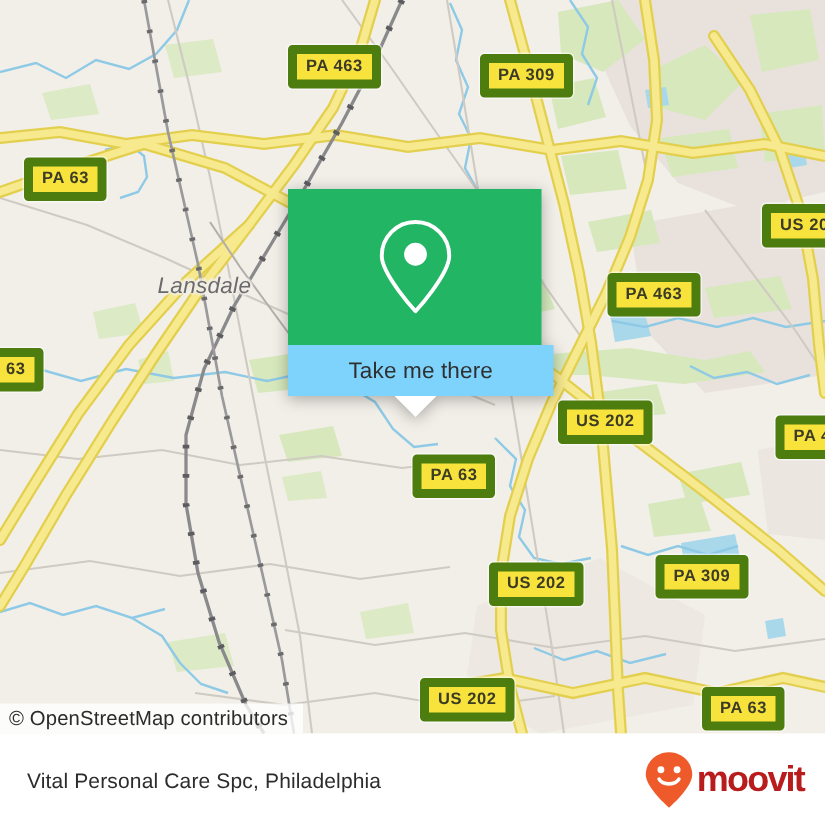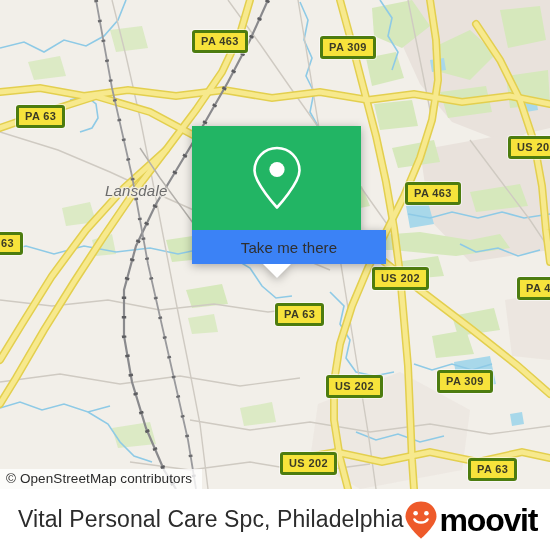--- a/index.html
+++ b/index.html
@@ -27,21 +27,21 @@
     text-shadow:
       1.5px 0 1px #f2efe9, -1.5px 0 1px #f2efe9,
       0 1.5px 1px #f2efe9, 0 -1.5px 1px #f2efe9,
       1px 1px 1px #f2efe9, -1px -1px 1px #f2efe9;
   }
 
   
   .shield {
     position:absolute;
     background:#f7e33b;
-    border:3px solid #4d7c0f;
+    border:6px solid #4d7c0f;
     border-radius:3px;
     color:#3b3b26;
     font-size:11px;
     font-weight:bold;
     letter-spacing:.4px;
     padding:2px 6px 3px 6px;
     white-space:nowrap;
     line-height:12px;
     box-shadow:0 0 0 1px rgba(255,255,255,.55);
   }
@@ -62,22 +62,22 @@
     position:absolute; left:192px; top:126px;
     width:169px;
     filter:drop-shadow(0 2px 5px rgba(0,0,0,.30));
   }
   #popup-green {
     width:169px; height:104px;
     background:#22b564;
     display:flex; align-items:center; justify-content:center;
   }
   #popup-white {
-    width:194px; height:34px;
-    background:#3b82f6;
+    width:177px; height:34px;
+    background:#7dd3fc;
     display:flex; align-items:center; justify-content:center;
   }
   #popup-label {
     font-size:15px; color:#2f2f2f; letter-spacing:.1px;
   }
   #popup-tail {
     position:absolute; left:50%; top:138px;
     transform:translateX(-50%);
     width:0; height:0;
     border-left:14px solid transparent;
@@ -91,25 +91,25 @@
     width:550px; height:61px;
     background:#ffffff;
     overflow:hidden;
   }
   #footer-inner {
     position:absolute; left:0; top:0; width:100%; height:100%;
     display:flex; align-items:center; justify-content:space-between;
     padding:0 14px 0 18px;
   }
   #footer-title {
-    font-size:23px; color:#2c2c2c; letter-spacing:.1px; white-space:nowrap;
+    font-size:14px; color:#2c2c2c; letter-spacing:.1px; white-space:nowrap;
   }
   #brand { display:flex; align-items:center; gap:2px; }
   #brand-wordmark {
-    font-size:32px; font-weight:bold; color:#000000;
+    font-size:24px; font-weight:bold; color:#b91c1c;
     letter-spacing:-1.2px; line-height:30px;
   }
 </style>
 </head>
 <body>
 
 <div id="root">
 
   <div id="map-area">
 

